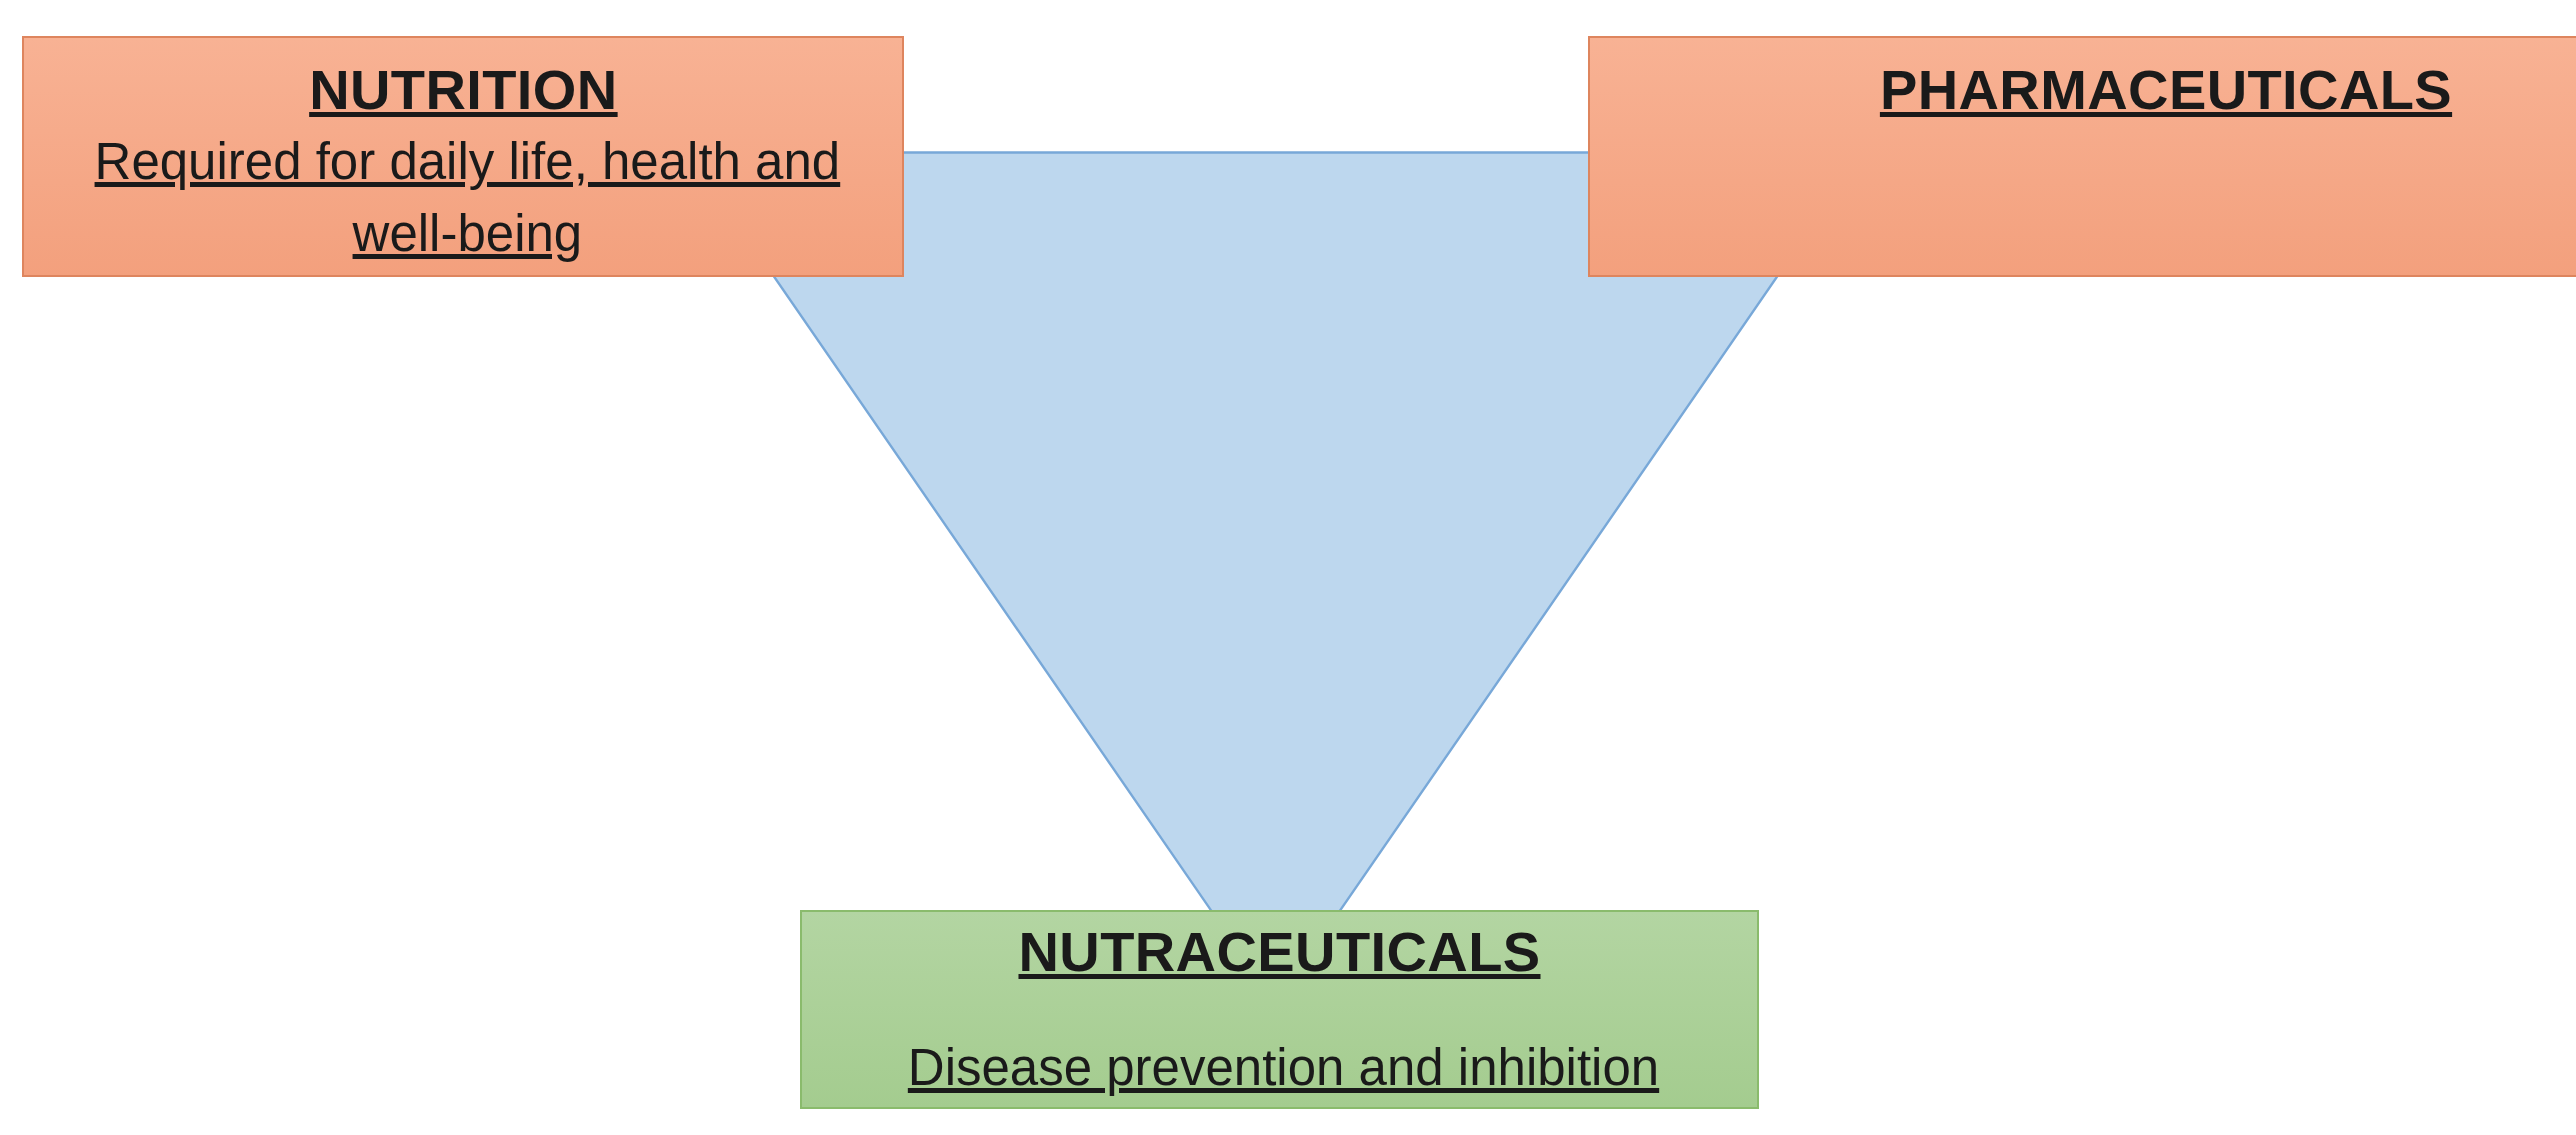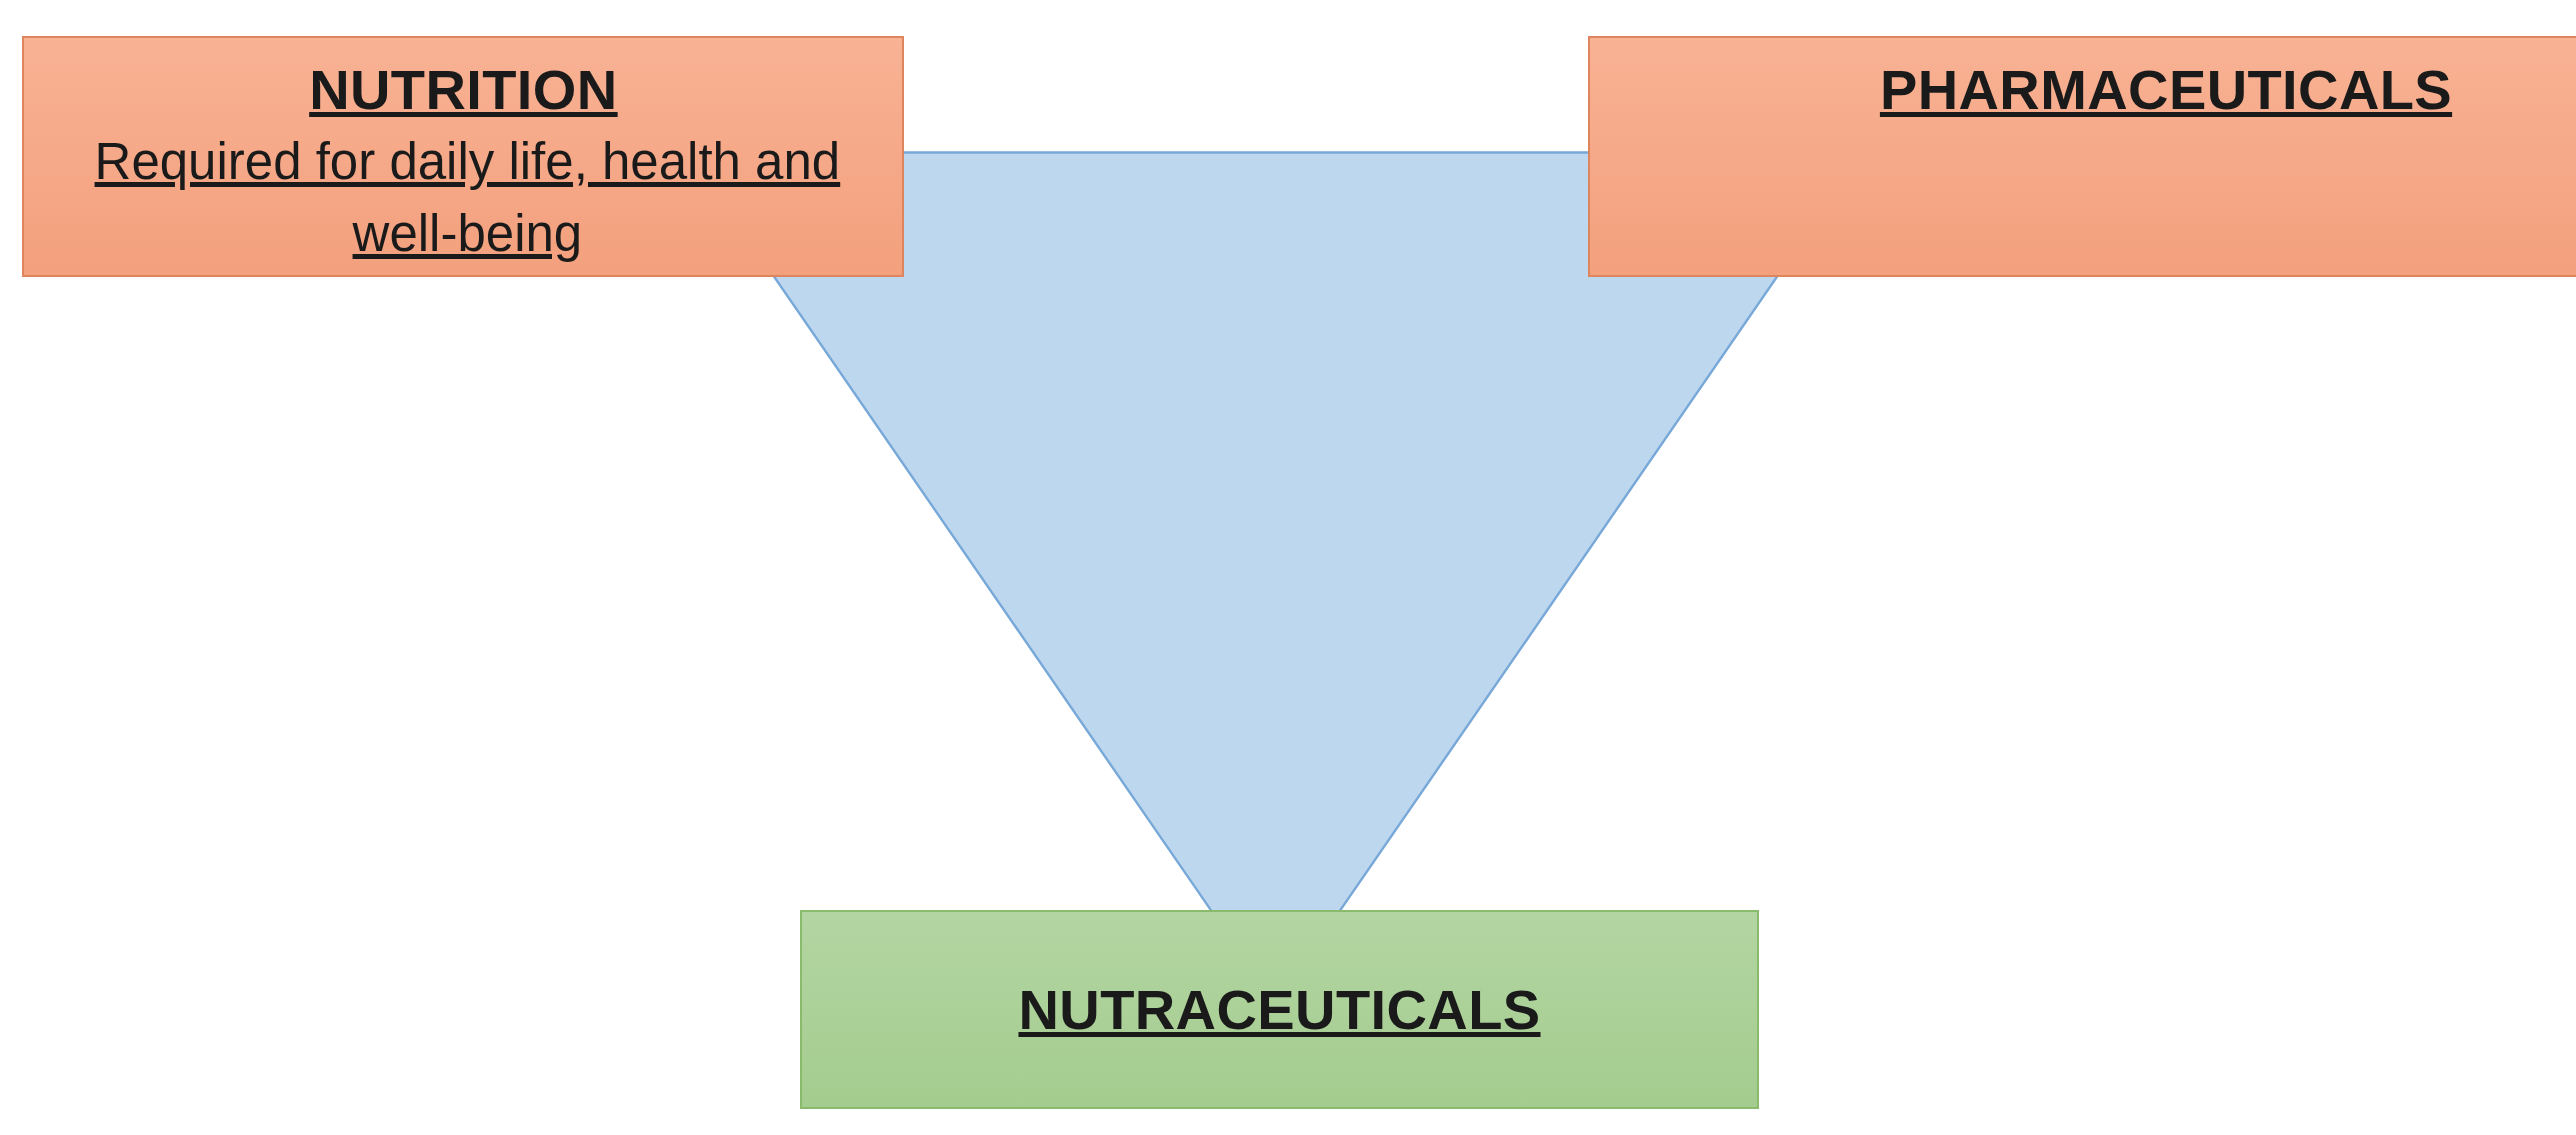--- a/index.html
+++ b/index.html
@@ -117,16 +117,17 @@
     <div class="node-desc">Required for daily life, health and
 well-being</div>
   </div>
 
   <div id="pharmaceuticals-box" class="node node-orange node-top">
     <div class="node-title">PHARMACEUTICALS</div>
   </div>
 
   <div id="nutraceuticals-box" class="node node-green node-centered">
     <div class="node-title">NUTRACEUTICALS</div>
+    <div class="node-desc">Disease prevention and inhibition</div>
   </div>
 
 </div>
 
 
 </body></html>

